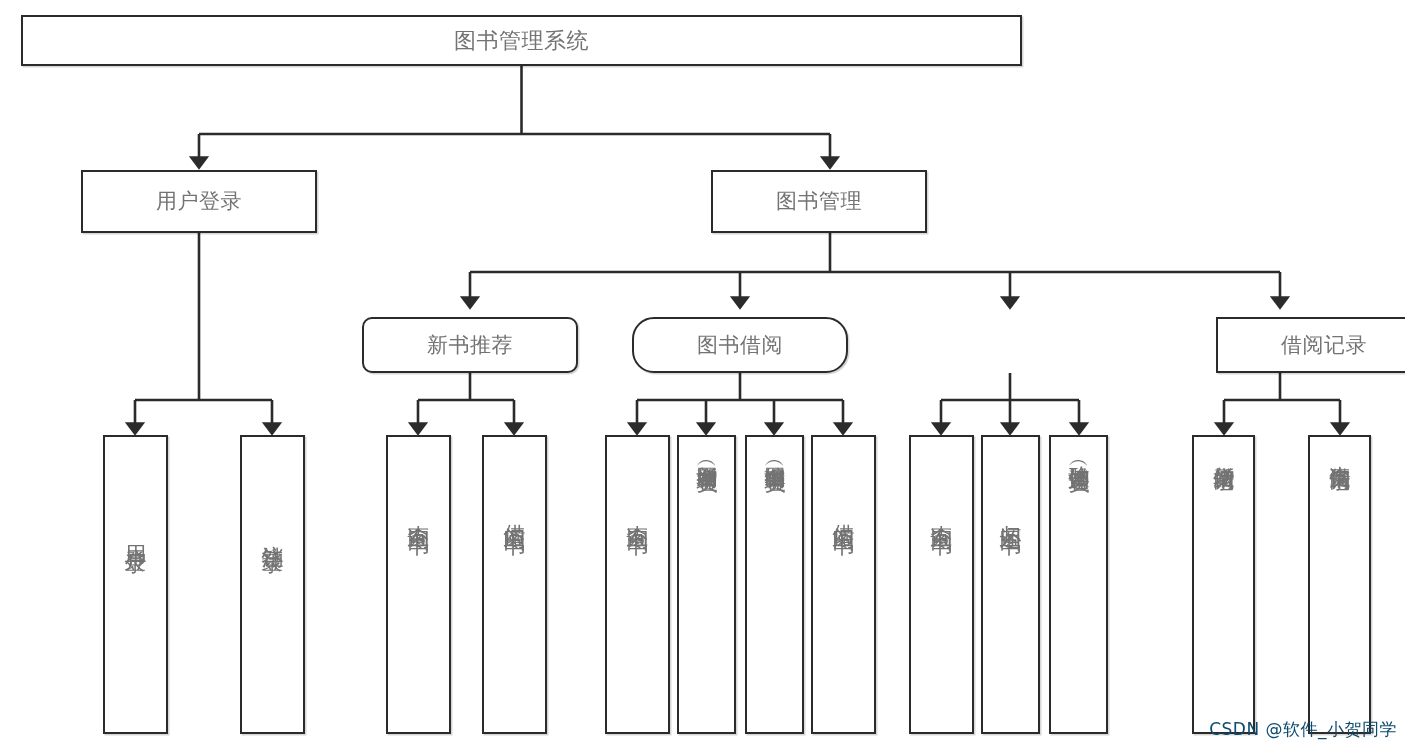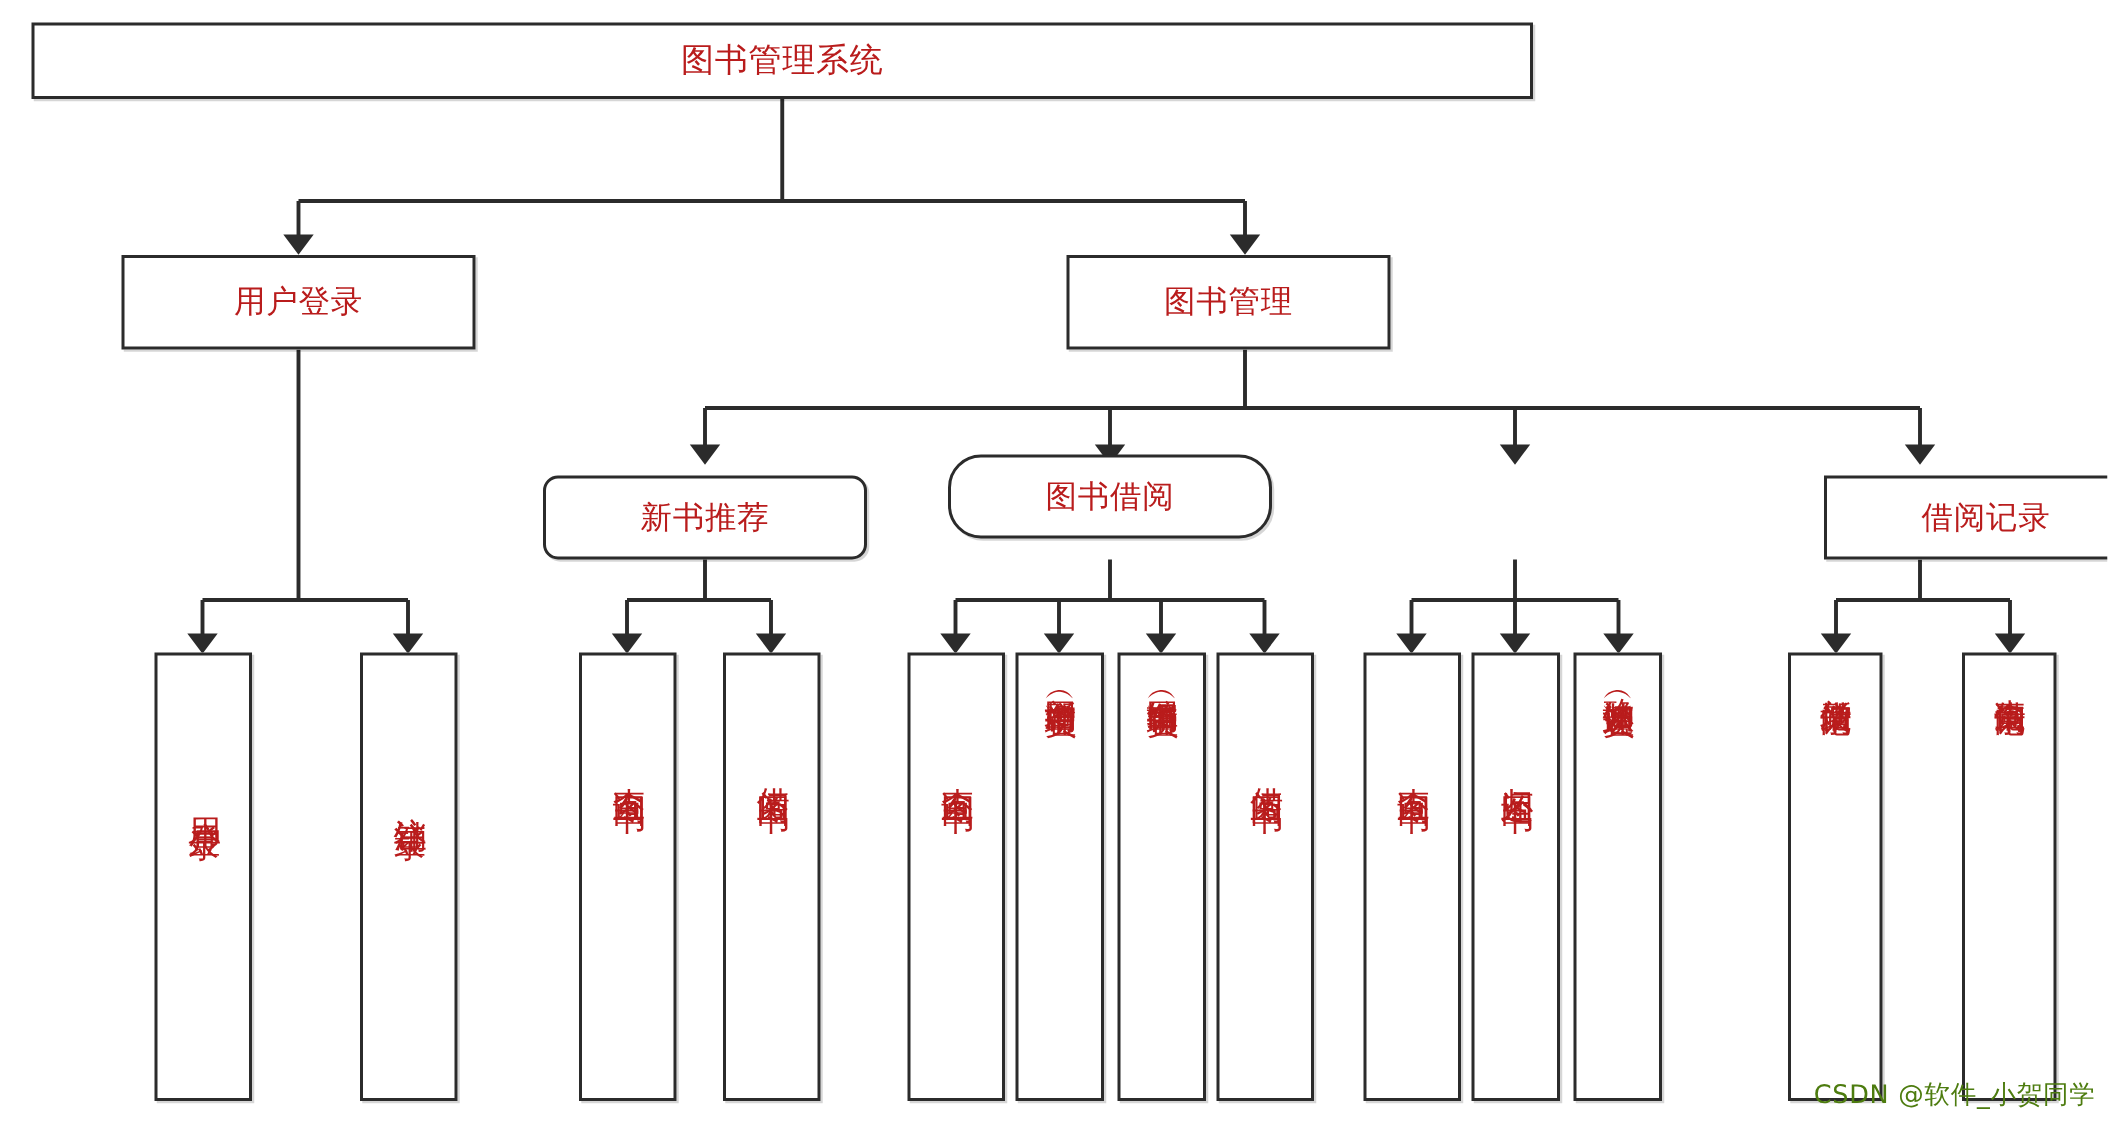--- a/index.html
+++ b/index.html
@@ -12,21 +12,21 @@
   }
   #wires{position:absolute;left:0;top:0;width:1405px;height:747px;pointer-events:none;}
   .node{
     position:absolute;
     box-sizing:border-box;
     background:#ffffff;
     border:2.5px solid #2b2b2b;
     display:flex;
     align-items:center;
     justify-content:center;
-    color:#b91c1c;
+    color:#737373;
     box-shadow:1.5px 1.5px 0 rgba(0,0,0,0.16);
   }
   .node .lbl{
     display:block;
     text-align:center;
     line-height:1.08;
     white-space:pre;
   }
   
   .node.h .lbl{font-size:21px;letter-spacing:.5px;}
@@ -44,21 +44,21 @@
     letter-spacing:3px;
     line-height:1;
   }
   .node.v.tight .lbl{font-size:21px;letter-spacing:1px;}
   .node.v.mid .lbl{padding-top:58px;}
   .node.v.mid2 .lbl{padding-top:78px;}
   .watermark{
     position:absolute;
     right:8px;bottom:6px;
     font-size:17px;
-    color:#4d7c0f;
+    color:#0c4a6e;
     letter-spacing:.5px;
     white-space:nowrap;
   }
 </style>
 </head>
 <body>
 
 <div id="canvas">
 
   <svg id="wires" viewBox="0 0 1405 747" xmlns="http://www.w3.org/2000/svg">
@@ -118,21 +118,21 @@
   <div class="node h" style="left:81px;top:170px;width:236px;height:63px;">
     <span class="lbl">用户登录</span>
   </div>
   <div class="node h" style="left:711px;top:170px;width:216px;height:63px;">
     <span class="lbl">图书管理</span>
   </div>
 
   <div class="node h" style="left:362px;top:317px;width:216px;height:56px;border-radius:10px;">
     <span class="lbl">新书推荐</span>
   </div>
-  <div class="node h" style="left:632px;top:303px;width:216px;height:56px;border-radius:22px;">
+  <div class="node h" style="left:632px;top:317px;width:216px;height:56px;border-radius:22px;">
     <span class="lbl">图书借阅</span>
   </div>
   <div class="node h" style="left:1172px;top:317px;width:216px;height:56px;margin-left:44px;">
     <span class="lbl">借阅记录</span>
   </div>
 
   <div class="node v mid2" style="left:103px;top:435px;width:65px;height:299px;">
     <span class="lbl">用户登录</span>
   </div>
   <div class="node v mid2" style="left:240px;top:435px;width:65px;height:299px;">

